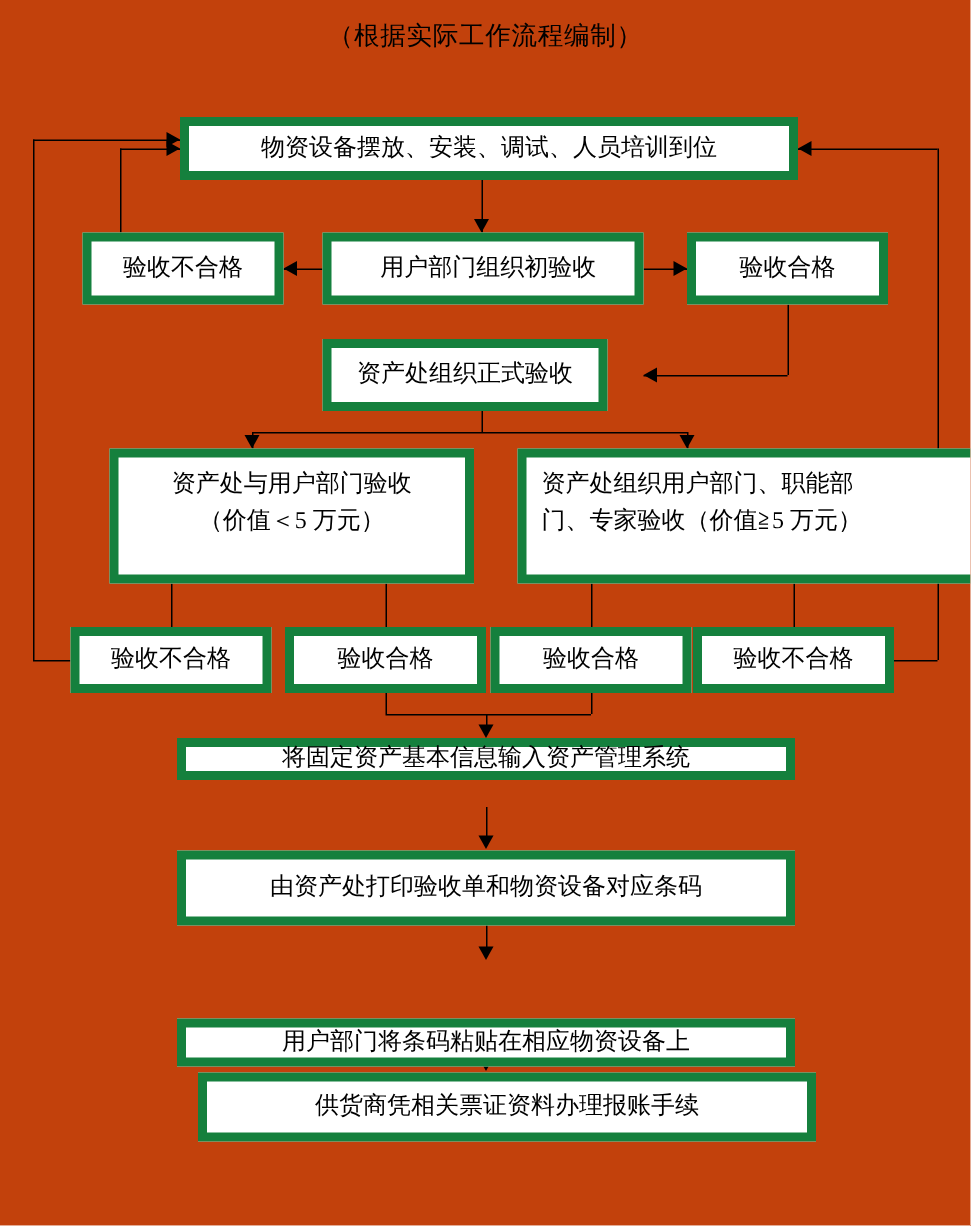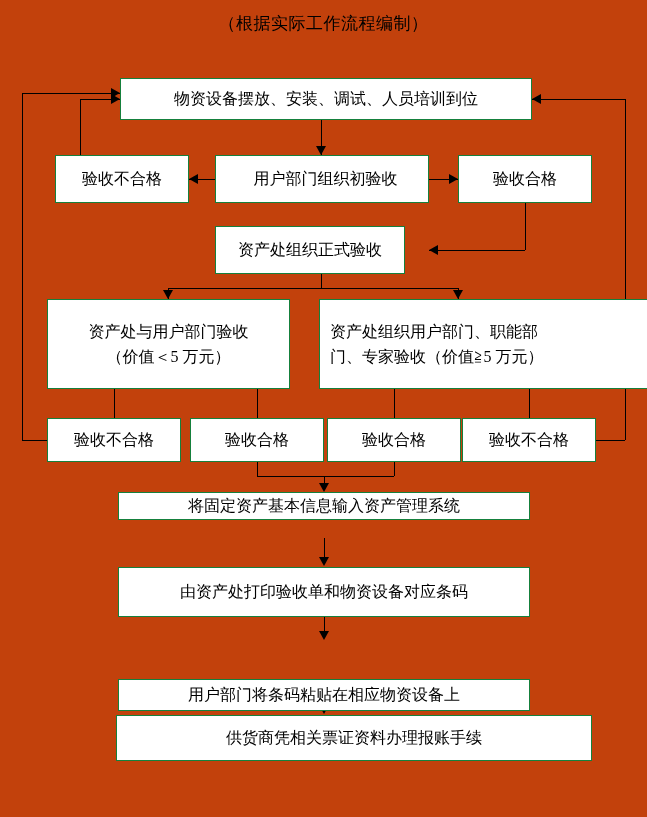--- a/index.html
+++ b/index.html
@@ -23,34 +23,35 @@
     left: 0;
     top: 12px;
     width: 647px;
     text-align: center;
     font-size: 17px;
     letter-spacing: 0.5px;
   }
   .box {
     position: absolute;
     box-sizing: border-box;
-    border: 1px solid #15803d;
+    border: 6px solid #15803d;
     background: #ffffff;
     display: flex;
     align-items: center;
     justify-content: center;
     text-align: center;
     font-size: 16px;
     line-height: 1.55;
     padding: 2px 4px;
     z-index: 3;
   }
   .box.two-line {
     display: block;
-    padding-top: 20px;
+    padding-top: 6px;
+    margin-left: 26px;
   }
   .box.two-line .ln {
     display: block;
     text-align: center;
     white-space: nowrap;
   }
   .box.two-line .ln.indent {
     text-align: left;
     padding-left: 6px;
   }
@@ -108,21 +109,21 @@
   </div>
 
   <div class="box" style="left:47px; top:418px; width:134px; height:44px;">验收不合格</div>
   <div class="box" style="left:190px; top:418px; width:134px; height:44px;">验收合格</div>
   <div class="box" style="left:327px; top:418px; width:134px; height:44px;">验收合格</div>
   <div class="box" style="left:462px; top:418px; width:134px; height:44px;">验收不合格</div>
 
   <div class="box" style="left:118px; top:492px; width:412px; height:28px;">将固定资产基本信息输入资产管理系统</div>
   <div class="box" style="left:118px; top:567px; width:412px; height:50px;">由资产处打印验收单和物资设备对应条码</div>
   <div class="box" style="left:118px; top:679px; width:412px; height:32px;text-align:right;">用户部门将条码粘贴在相应物资设备上</div>
-  <div class="box" style="left:116px; top:715px; width:476px; height:46px;font-family:Liberation Serif, serif;">供货商凭相关票证资料办理报账手续</div>
+  <div class="box" style="left:132px; top:715px; width:412px; height:46px;font-family:Liberation Serif, serif;">供货商凭相关票证资料办理报账手续</div>
 
   <div class="line vline" style="left:321px; top:120px; height:35px;"></div>
   <div class="arrow arrow-down" style="left:316px; top:146px;"></div>
 
   <div class="line hline" style="left:189px; top:179px; width:26px;"></div>
   <div class="arrow arrow-left" style="left:189px; top:174px;"></div>
 
   <div class="line hline" style="left:429px; top:179px; width:29px;"></div>
   <div class="arrow arrow-right" style="left:449px; top:174px;"></div>
 

